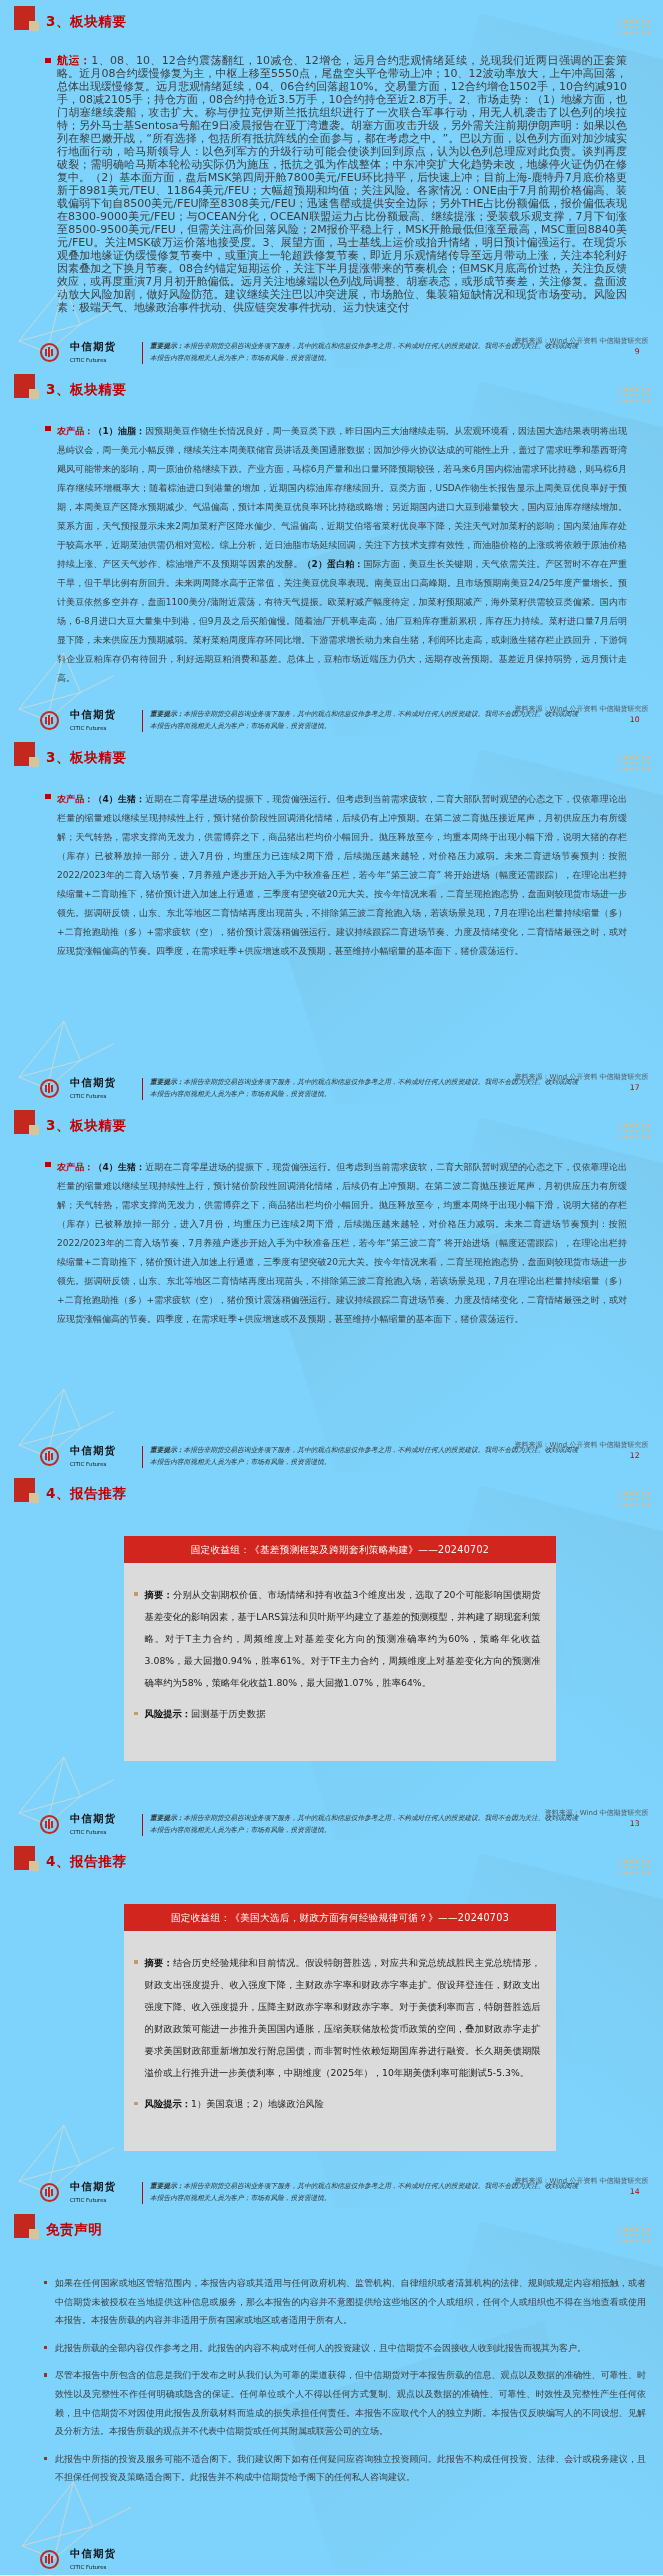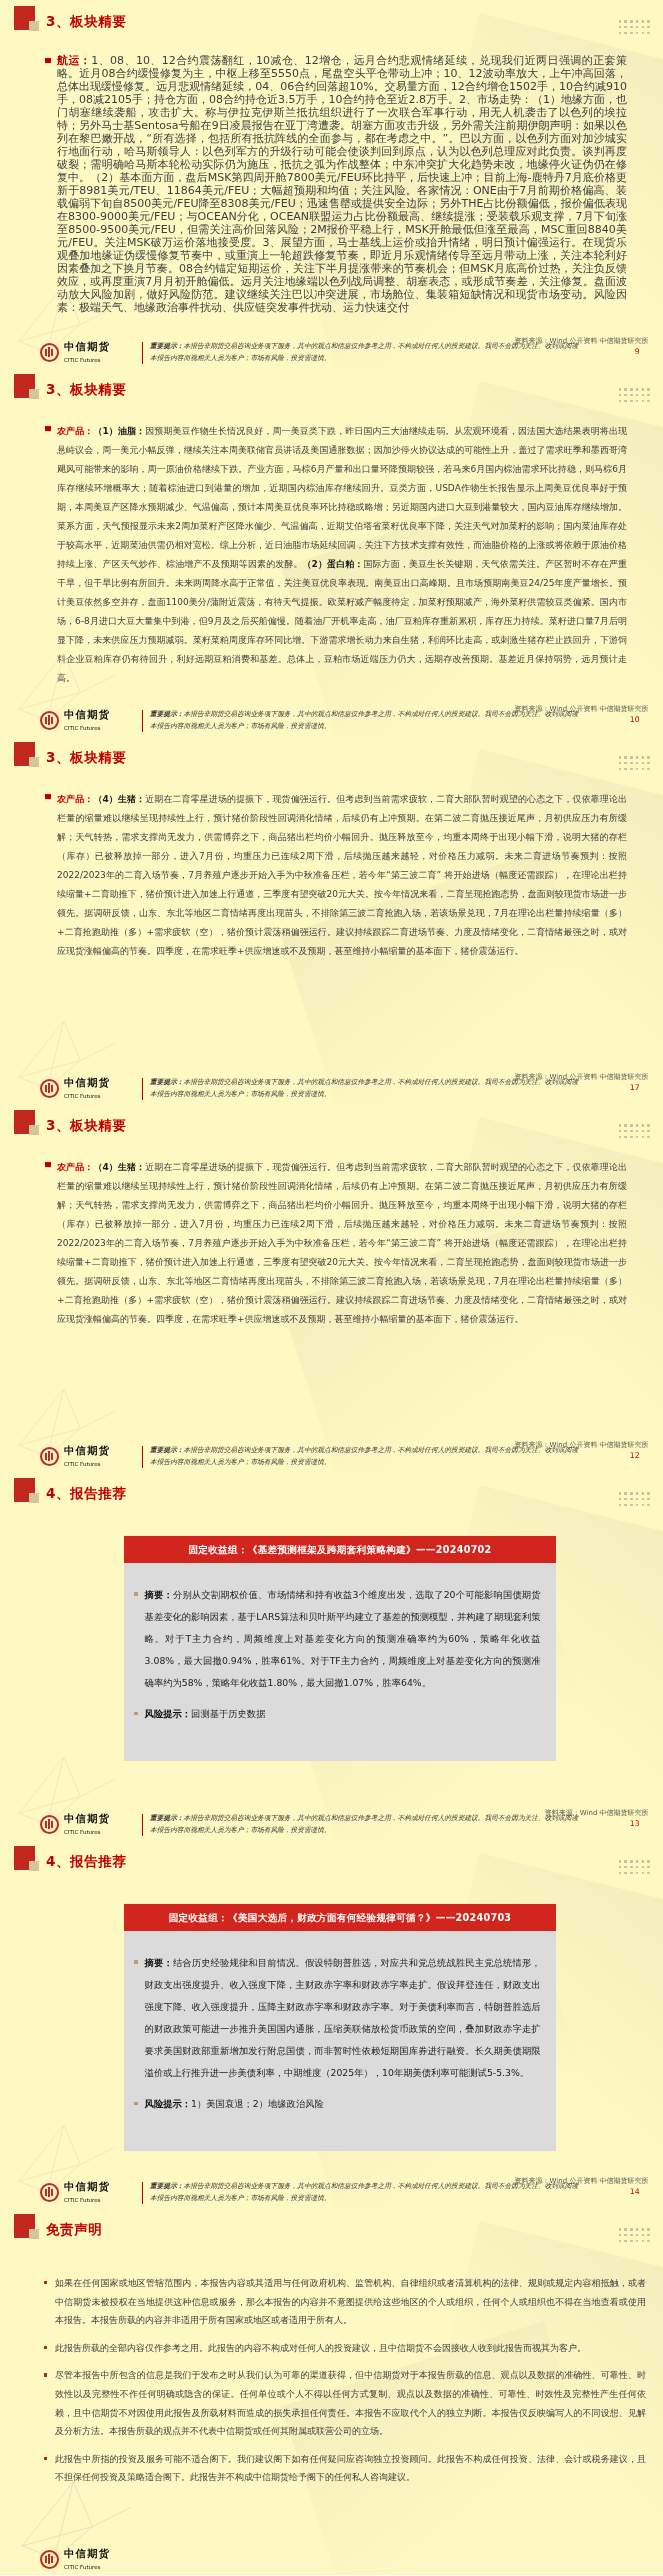--- a/index.html
+++ b/index.html
@@ -1,17 +1,17 @@
 <!DOCTYPE html>
 <html style="font-size:10.3px"><head>
 <meta charset="utf-8">
 <style>
   html,body{margin:0;padding:0;background:#ffffff;}
   body{width:664px;font-family:"DejaVu Sans","Liberation Sans",sans-serif;color:#3d3d3d;}
-  .page{position:relative;width:664px;height:368px;background:#fef9c3;overflow:hidden;}
+  .page{position:relative;width:664px;height:368px;background:#7dd3fc;overflow:hidden;}
   .page.last{height:367px;}
   
   .wm1{position:absolute;top:51px;right:-122px;width:360px;height:398px;
        background:linear-gradient(205deg,rgba(110,110,110,.10),rgba(110,110,110,0) 55%);
        transform:rotate(14deg);pointer-events:none;}
   .wm2{position:absolute;bottom:-58px;right:71px;width:276px;height:276px;
        background:linear-gradient(160deg,rgba(110,110,110,.08),rgba(110,110,110,0) 60%);
        transform:rotate(-18deg);pointer-events:none;}
   
   .deco-big{position:absolute;left:14px;top:5.8px;width:21px;height:24px;background:#c3281f;}
@@ -23,42 +23,42 @@
   
   .content{position:absolute;left:0;right:0;top:54px;}
   .para{position:relative;margin:0 37px 0 57px;text-align:justify;}
   .p-mark{position:absolute;left:-11.6px;top:3.9px;width:5.1px;height:5.1px;background:#c00000;}
   .lead{color:#c00000;font-weight:bold;}
   .bh{font-weight:bold;color:#1a1a1a;}
   .t1{font-size:11px;line-height:13px;}
   .t2{font-size:9px;line-height:19px;}
   
   .rbox{position:absolute;left:124px;top:64px;width:432px;background:#dbdbdb;}
-  .rbanner{background:#d2251e;color:#fff;font-weight:bold;font-size:9.6px;text-align:center;
+  .rbanner{background:#d2251e;color:#fff;font-weight:normal;font-size:9.6px;text-align:center;
            height:27px;line-height:27px;letter-spacing:0.3px;}
   .rbody{padding:11.6px 15.4px 27px 20.6px;}
   .ritem{position:relative;font-size:9.3px;line-height:22px;text-align:justify;color:#222;}
   .ritem .rmark{position:absolute;left:-10.3px;top:8.4px;width:3.9px;height:3.9px;background:#c49a6c;}
   .risk{margin-top:9px;}
   .rlabel{font-weight:bold;color:#111;}
   
   .dlist{position:absolute;left:55px;right:18px;top:57px;}
   .ditem{position:relative;font-size:9px;line-height:18.6px;text-align:justify;margin-bottom:8.4px;}
   .dmark{position:absolute;left:-11px;top:7px;width:3.2px;height:3.2px;background:#9d2f26;}
   
   .source{position:absolute;right:15.4px;bottom:22px;font-size:7px;color:#555;}
   .pfooter{position:absolute;left:40px;bottom:3.9px;display:flex;align-items:center;}
   .logo{display:flex;align-items:center;min-width:96px;}
   .logo-mark{width:19px;height:19px;border:2.6px solid #c3281f;border-radius:50%;
              position:relative;box-sizing:border-box;flex:0 0 auto;}
   .logo-mark i{position:absolute;width:1.9px;background:#c3281f;display:block;}
   .logo-mark i.b1{left:3.2px;top:3.9px;height:6.4px;}
   .logo-mark i.b2{left:6.1px;top:1.9px;height:10.3px;}
   .logo-mark i.b3{left:9px;top:3.9px;height:6.4px;}
-  .logo-text{margin-left:5px;line-height:1.1;}
+  .logo-text{margin-left:11px;line-height:1.1;}
   .logo-cn{font-size:10.3px;font-weight:bold;color:#111;letter-spacing:1.3px;}
   .logo-en{font-size:5.5px;color:#111;}
   .vline{width:1.3px;background:#c00000;height:22px;margin:0 7px 0 5.8px;flex:0 0 auto;}
   .notice{font-size:6.7px;font-style:italic;color:#333;line-height:1.7;white-space:nowrap;}
   .notice b{font-weight:bold;}
   .pageno{position:absolute;right:24.4px;bottom:11.6px;color:#c00000;font-size:7.7px;}
   .plane{position:absolute;left:11.6px;bottom:10.3px;opacity:.85;pointer-events:none;}
 </style>
 </head>
 <body>

